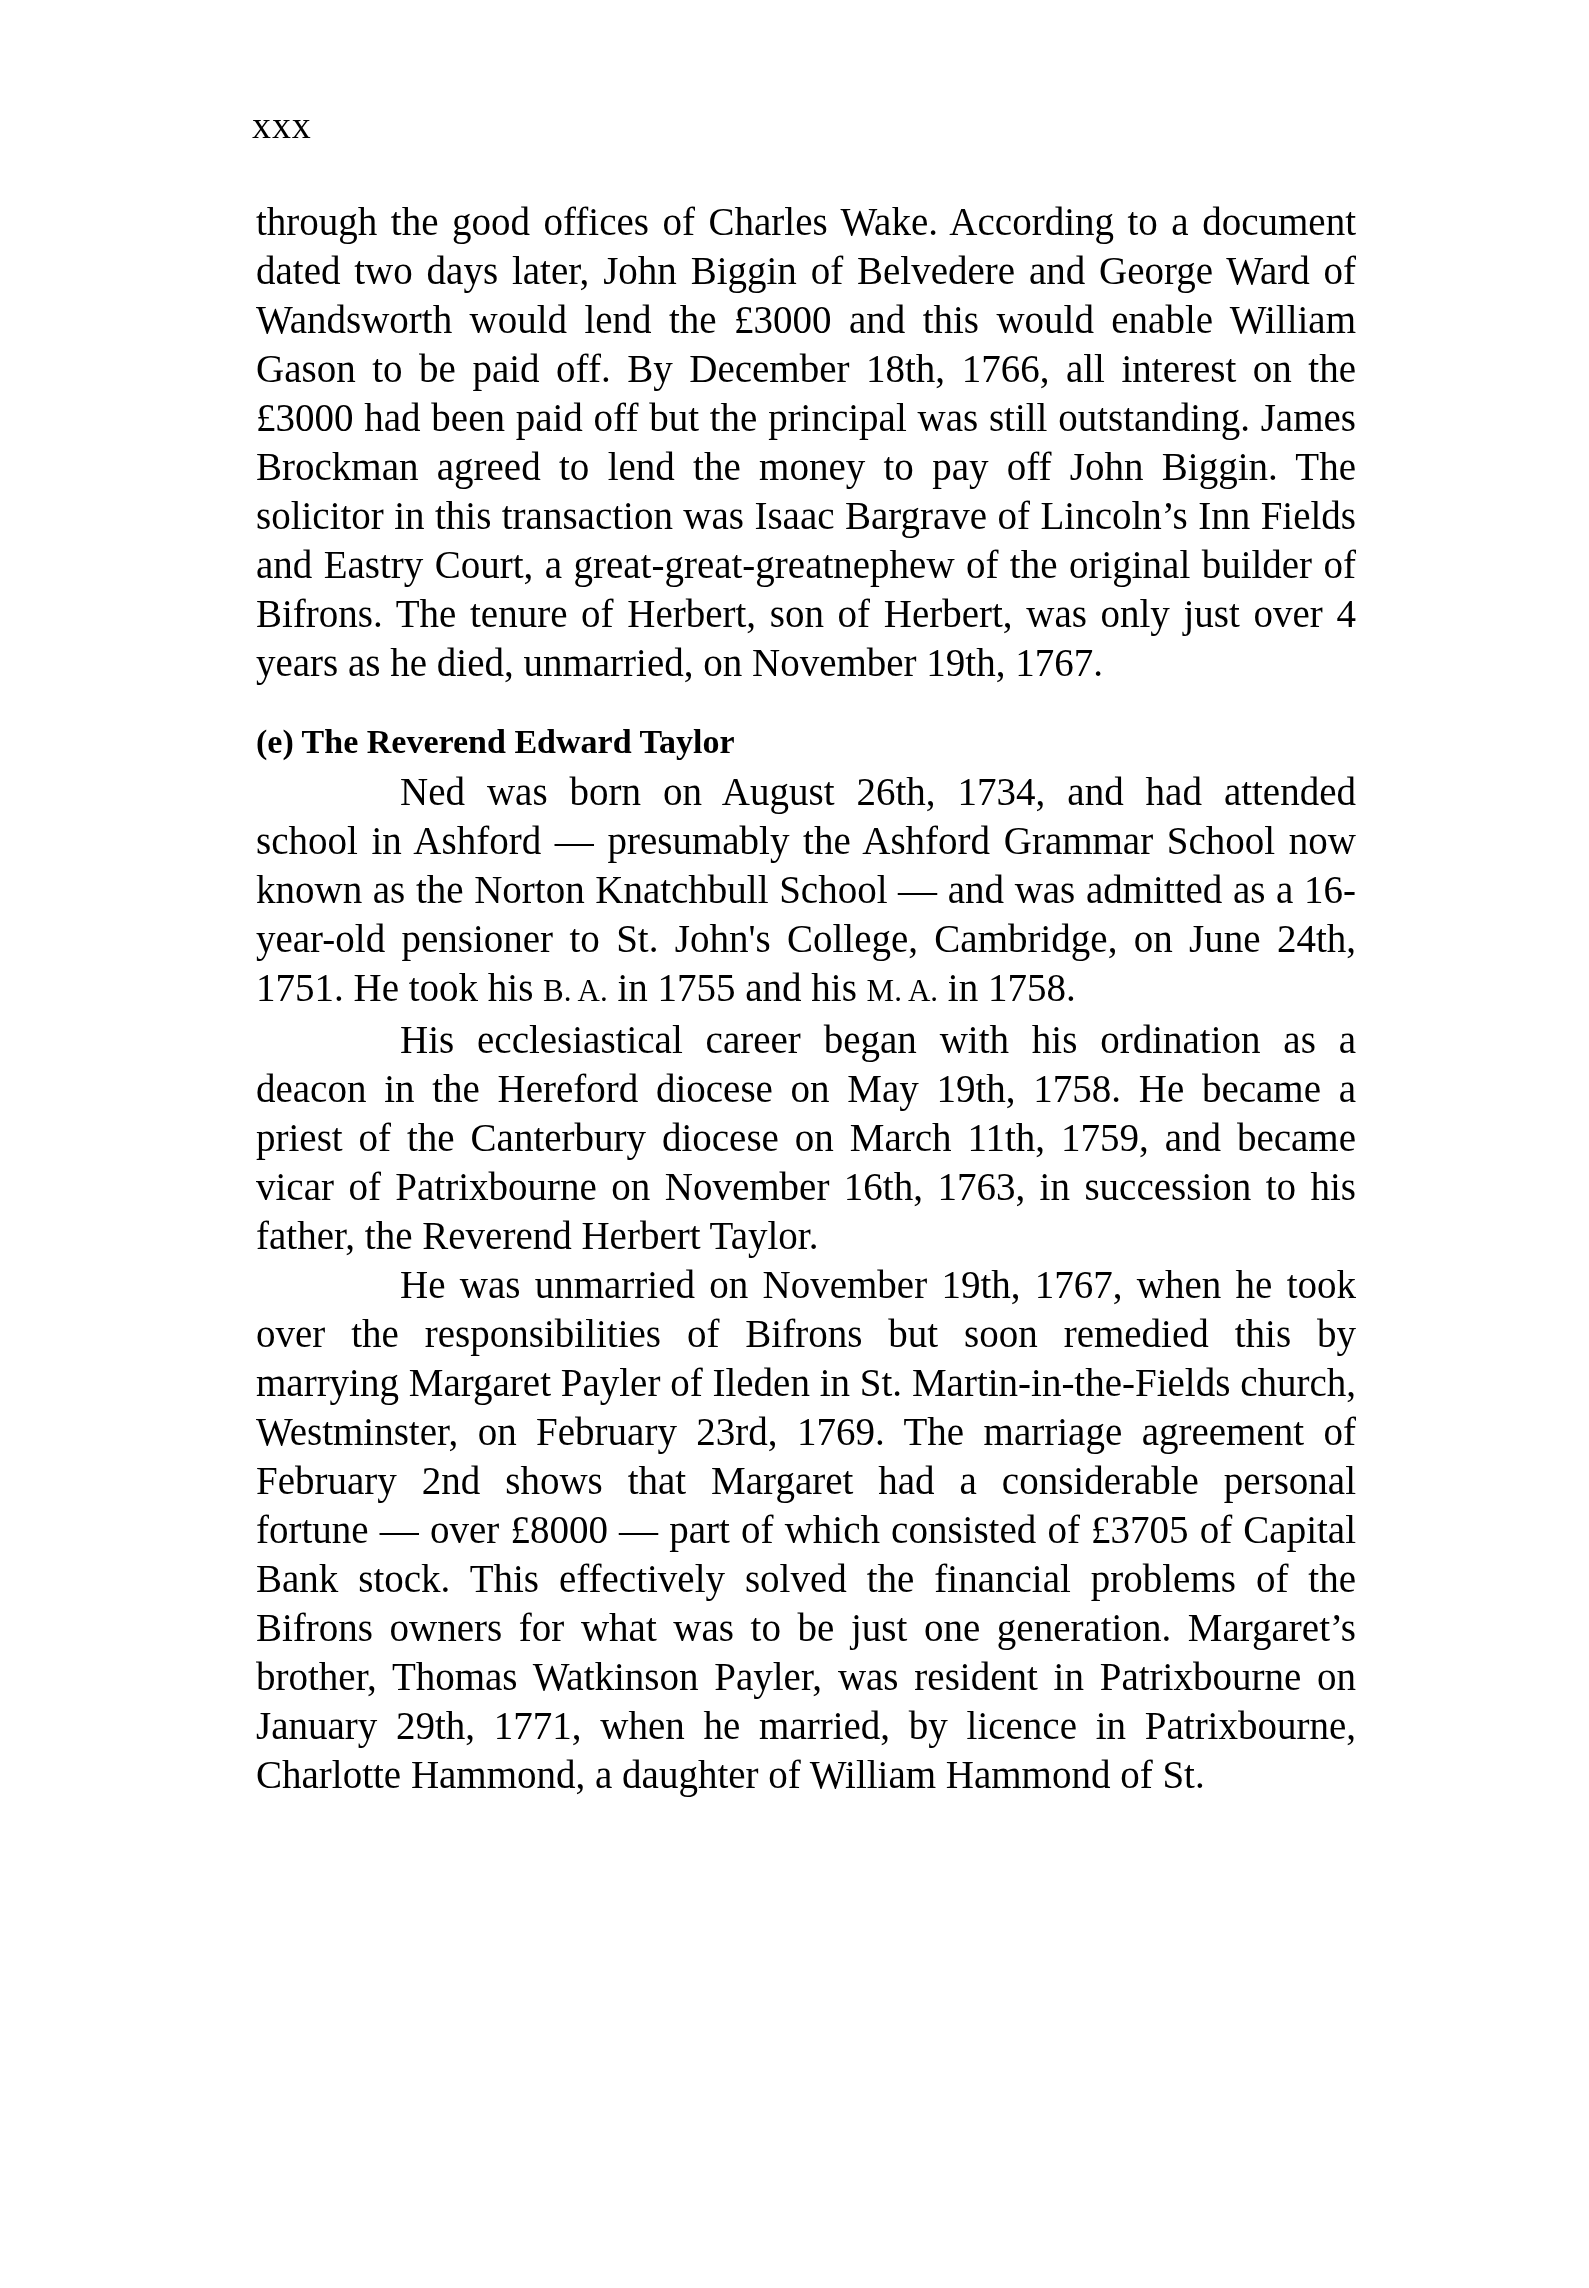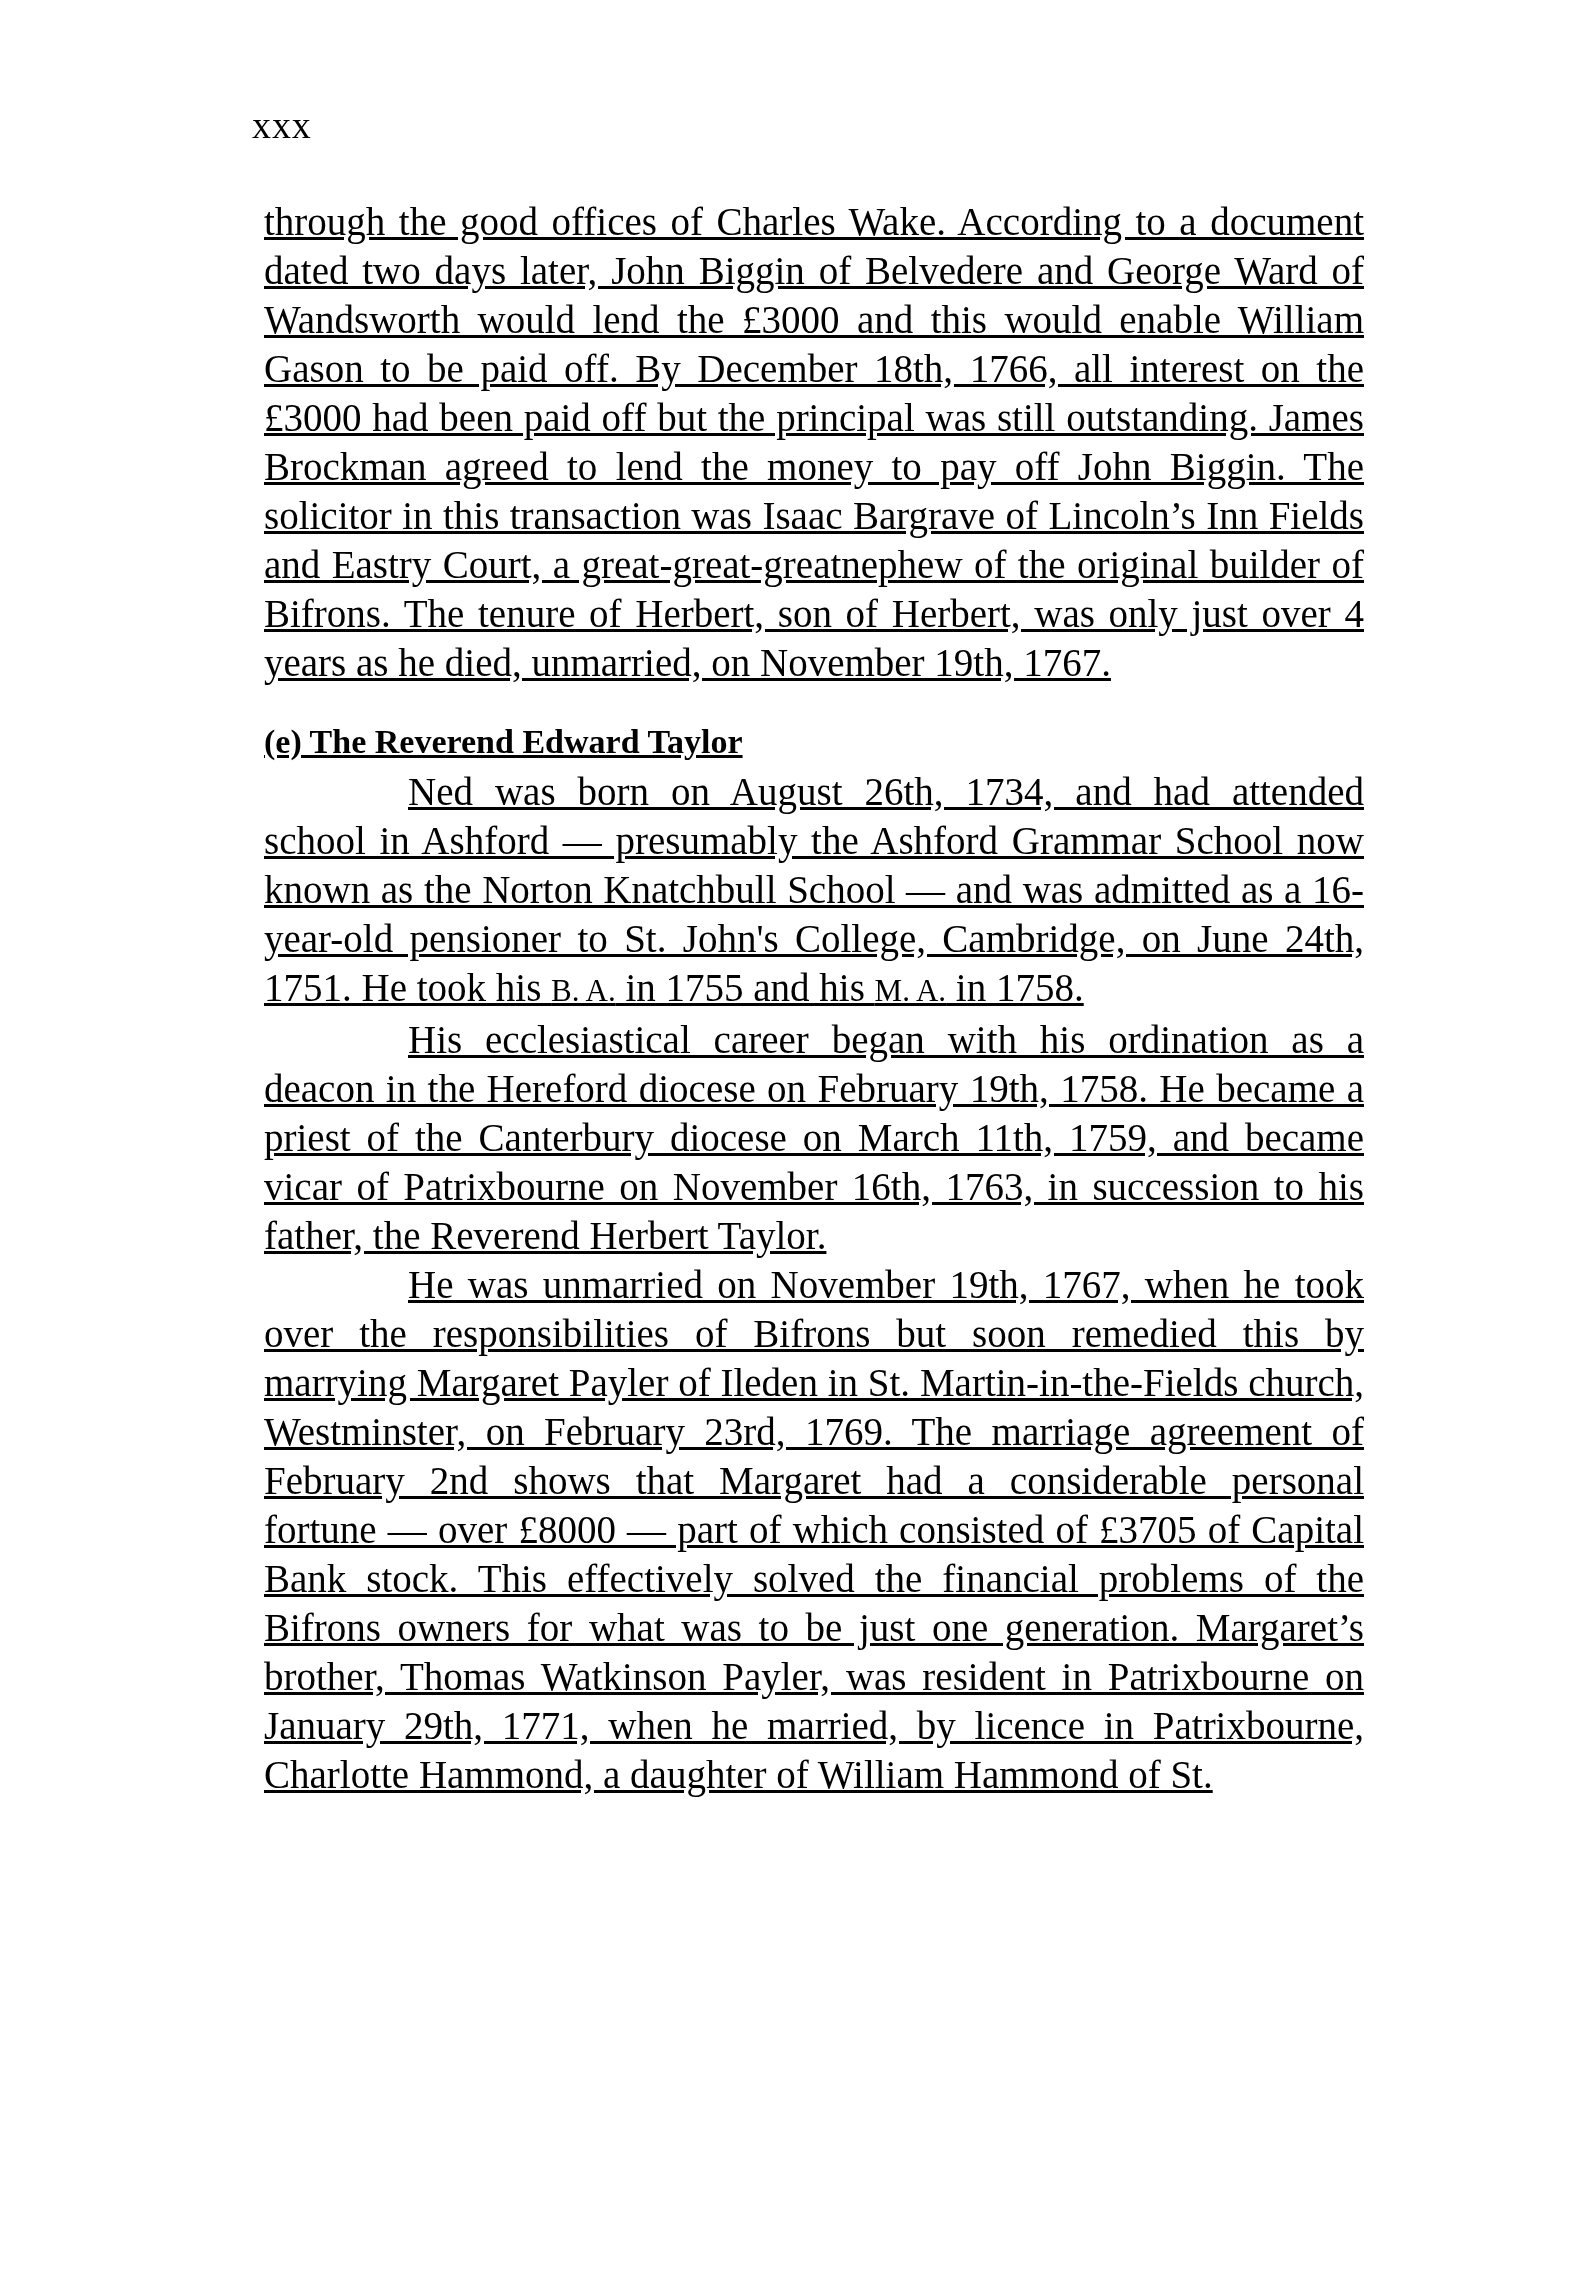--- a/index.html
+++ b/index.html
@@ -25,23 +25,22 @@
       position: absolute;
       top: 103px;
       left: 0;
       font-size: 38px;
       line-height: 44px;
       letter-spacing: 0.9px;
     }
     .body-text {
       position: absolute;
       top: 197px;
-      left: 12px;
+      left: 4px;
       width: 1100px;
-      text-decoration: underline;
     }
     p {
       margin: 0;
       font-size: 39px;
       line-height: 49px;
       text-align: justify;
       text-align-last: left;
       hyphens: none;
     }
     p.indent {
@@ -65,18 +64,18 @@
   <div class="page-number">xxx</div>
 
   <div class="body-text">
     <p>through the good offices of Charles Wake.  According to a document dated two days later, John Biggin of Belvedere and George Ward of Wandsworth would lend the £3000 and this would enable William Gason to be paid off.  By December 18th, 1766, all interest on the £3000 had been paid off but the principal was still outstanding.  James Brockman agreed to lend the money to pay off John Biggin.  The solicitor in this transaction was Isaac Bargrave of Lincoln’s Inn Fields and Eastry Court, a great-great-greatnephew of the original builder of Bifrons.  The tenure of Herbert, son of Herbert, was only just over 4 years as he died, unmarried, on November 19th, 1767.</p>
 
     <h2>(e) The Reverend Edward Taylor</h2>
 
 
     <p class="indent"><span>Ned was born on August 26th, 1734, and had attended school in Ashford — presumably the Ashford Grammar School now known as the Norton Knatchbull School — and was admitted as a 16-year-old pensioner to St. John's College, Cambridge, on June 24th, 1751.   He took his </span><span class="sc">B. A.</span><span> in 1755 and his </span><span class="sc">M. A.</span><span> in 1758.</span></p>
 
-    <p class="indent">His ecclesiastical career began with his ordination as a deacon in the Hereford diocese on February 19th, 1758.  He became a priest of the Canterbury diocese on March 11th, 1759, and became vicar of Patrixbourne on November 16th, 1763, in succession to his father, the Reverend Herbert Taylor.</p>
+    <p class="indent">His ecclesiastical career began with his ordination as a deacon in the Hereford diocese on May 19th, 1758.  He became a priest of the Canterbury diocese on March 11th, 1759, and became vicar of Patrixbourne on November 16th, 1763, in succession to his father, the Reverend Herbert Taylor.</p>
 
     <p class="indent">He was unmarried on November 19th, 1767, when he took over the responsibilities of Bifrons but soon remedied this by marrying Margaret Payler of Ileden in St. Martin-in-the-Fields church, Westminster, on February 23rd, 1769.  The marriage agreement of February 2nd shows that Margaret had a considerable personal fortune — over £8000 — part of which consisted of £3705 of Capital Bank stock.  This effectively solved the financial problems of the Bifrons owners for what was to be just one generation. Margaret’s brother, Thomas Watkinson Payler, was resident in Patrixbourne on January 29th, 1771, when he married, by licence in Patrixbourne, Charlotte Hammond, a daughter of William Hammond of St.</p>
   </div>
 </div>
 
 
 </body></html>

